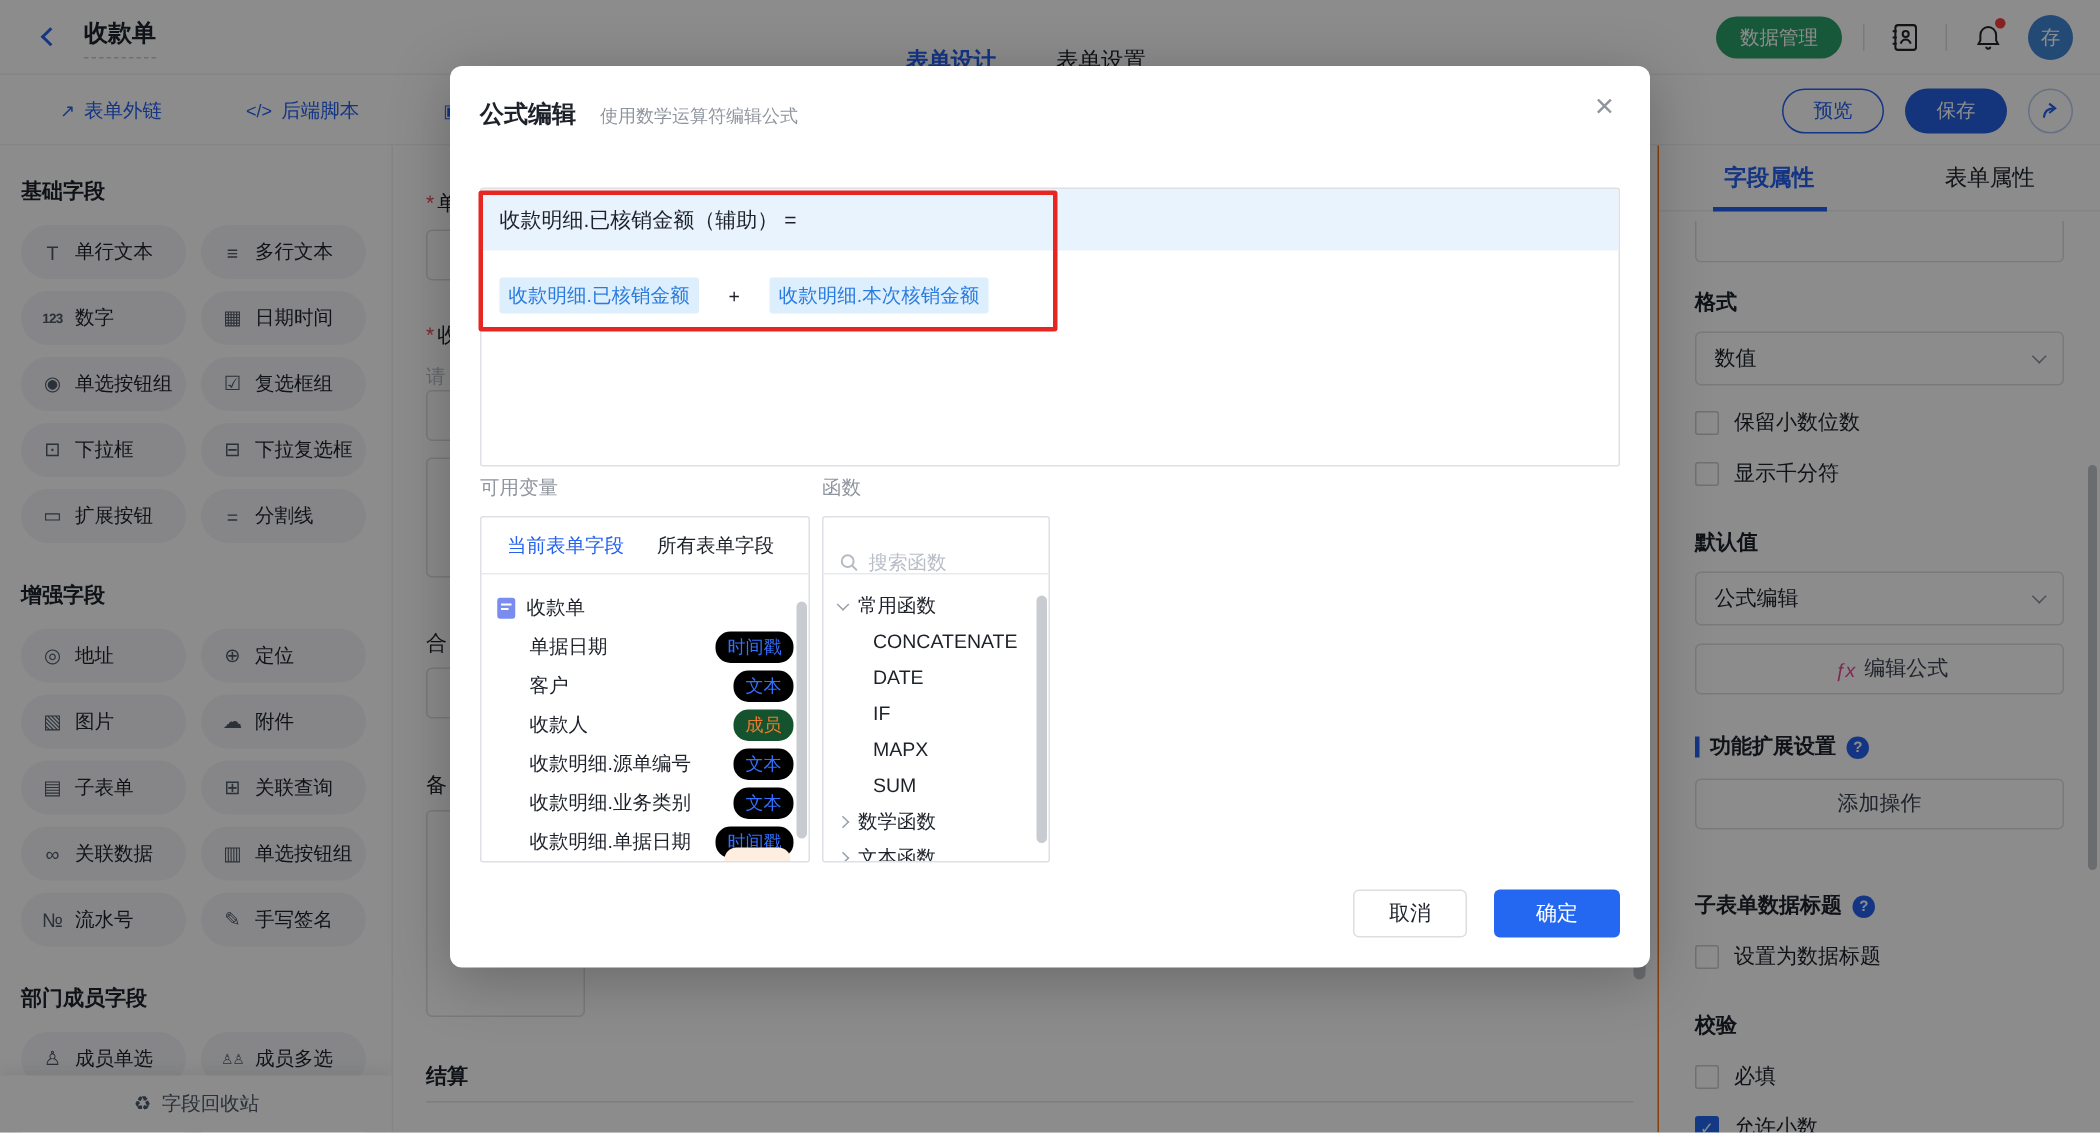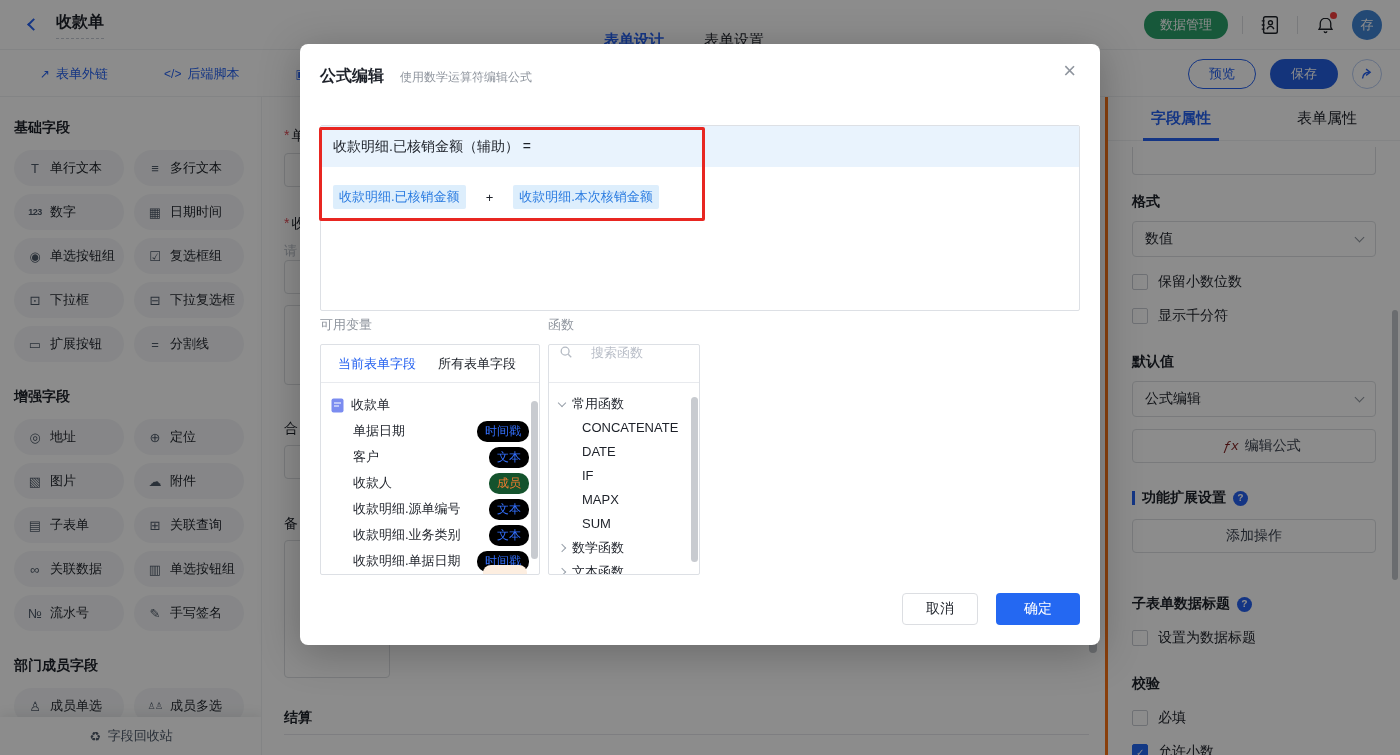--- a/index.html
+++ b/index.html
@@ -47,37 +47,37 @@
   .canvas { position:absolute; left:262px; top:97px; width:843px; height:658px; background:#fff; overflow:hidden; }
   .cv-label { position:absolute; font-size:14px; color:#1d2129; }
   .req { color:#e34d59; margin-right:2px; }
   .cv-placeholder { position:absolute; font-size:13px; color:#b8bdc7; }
   .cv-box { position:absolute; border:1px solid #dcdee2; border-radius:4px; background:#fff; }
   .cv-section { position:absolute; font-size:14px; font-weight:700; }
   .cv-divider { position:absolute; height:1px; background:#e5e6eb; }
   .cv-scroll { position:absolute; right:8px; top:4px; width:8px; height:552px; border-radius:4px; background:#c2c5ca; cursor:grab; }
 
   
-  .rightpanel { position:absolute; left:1105px; top:97px; width:295px; height:658px; background:#fff; border-left:3px solid #f97316; padding:0 24px; overflow:hidden;font-family:Liberation Mono, monospace; }
+  .rightpanel { position:absolute; left:1105px; top:97px; width:295px; height:658px; background:#fff; border-left:1px solid #f97316; padding:0 24px; overflow:hidden; }
   .rp-tabs { display:flex; justify-content:space-around; align-items:center; height:44px; margin:0 -24px; border-bottom:1px solid #eef0f3; }
   .rp-tab { font-size:15px; color:#1d2129; cursor:pointer; position:relative; height:44px; display:flex; align-items:center; }
   .rp-tab.active { color:#2662f0; font-weight:600; }
   .rp-tab.active::after { content:""; position:absolute; left:50%; transform:translateX(-50%); bottom:0; width:76px; height:3px; background:#2662f0; }
   .rp-box-partial { margin-top:6px; height:28px; border:1px solid #dcdee2; border-radius:0 0 4px 4px; border-top:none; }
   .rp-label { font-size:14px; font-weight:700; margin-top:18px; }
   .rp-select { margin-top:10px; height:36px; border:1px solid #dcdee2; border-radius:4px; display:flex; align-items:center; justify-content:space-between; padding:0 12px; font-size:14px; cursor:pointer; }
   .chev-down { display:inline-block; width:7px; height:7px; border-right:1.5px solid #8f959e; border-bottom:1.5px solid #8f959e; transform:rotate(45deg); margin-top:-4px; }
   .rp-check { display:flex; align-items:center; gap:10px; margin-top:16px; font-size:14px; cursor:pointer; }
   .ckbox { width:16px; height:16px; border:1px solid #c9ccd3; border-radius:2px; background:#fff; flex:0 0 16px; display:flex; align-items:center; justify-content:center; }
   .ckbox.checked { background:#2468f2; border-color:#2468f2; color:#fff; font-size:11px; }
   .rp-btn { margin-top:12px; height:34px; width:100%; border:1px solid #dcdee2; border-radius:4px; background:#fff; font-size:14px; color:#3c4350; cursor:pointer; display:flex; align-items:center; justify-content:center; gap:6px; font-family:inherit; }
   .rp-sec { display:flex; align-items:center; gap:7px; margin-top:26px; font-size:14px; font-weight:700; }
   .blue-bar { width:3px; height:14px; background:#2662f0; }
   .help { width:15px; height:15px; border-radius:50%; background:#2662f0; color:#fff; font-size:10px; display:inline-flex; align-items:center; justify-content:center; cursor:pointer; }
-  .fx { font-style:italic; color:#7f1d1d; font-size:13px;margin-left:16px; }
+  .fx { font-style:italic; color:#ec4899; font-size:13px;margin-left:16px; }
   .rp-scroll { position:absolute; right:2px; top:213px; width:6px; height:270px; border-radius:3px; background:#c2c5ca; cursor:grab; }
 
   
   .overlay { position:absolute; inset:0; background:rgba(0,0,0,0.45); z-index:40; }
   .modal { position:absolute; left:300px; top:44px; width:800px; height:601px; background:#fff; border-radius:8px; box-shadow:0 8px 40px rgba(0,0,0,.25); z-index:50; }
   .m-head { position:absolute; left:20px; top:22px; display:flex; align-items:baseline; gap:16px; }
   .m-title { font-size:16px; font-weight:700; }
   .m-sub { font-size:12px; color:#8f959e; }
   .m-close { position:absolute; right:24px; top:16px; font-size:22px; color:#8f959e; cursor:pointer; line-height:1; }
   .editor { position:absolute; left:20px; top:81px; width:760px; height:186px; border:1px solid #dde0e5; border-radius:2px; overflow:hidden; }
@@ -95,21 +95,21 @@
   .vp-list { padding:9px 10px 0 10px; }
   .vp-root { display:flex; align-items:center; gap:7px; height:26px; font-size:13px; }
   .vp-row { display:flex; align-items:center; justify-content:space-between; height:26px; padding-left:22px; cursor:pointer; }
   .vp-name { font-size:13px; color:#1d2129; white-space:nowrap; overflow:hidden; }
   .badge { font-size:12px; padding:2px 8px; border-radius:10px; white-space:nowrap; flex:0 0 auto; }
   .badge.blue { background:#000000; color:#3370ff; }
   .badge.orange { background:#14532d; color:#ed7b2f; }
   .vp-partial { position:absolute; bottom:-7px; right:12px; width:44px; height:16px; border-radius:8px; background:#fdeee0; }
   .vp-scroll { position:absolute; right:1px; top:56px; width:7px; height:158px; border-radius:4px; background:#c8cbd0; cursor:grab; }
   .fp { left:248px; width:152px; }
-  .fp-search { height:38px; display:flex; align-items:flex-start; gap:18px; padding:0 10px; border-bottom:1px solid #e8eaee; }
+  .fp-search { height:38px; display:flex; align-items:flex-end; gap:6px; padding:0 10px; border-bottom:1px solid #e8eaee; }
   .fp-search input { border:none; outline:none; width:96px; font-size:13px; font-family:inherit; color:#1d2129; }
   .fp-search input::placeholder { color:#b8bdc7; }
   .fp-list { padding:9px 8px 0 10px; }
   .fp-group { display:flex; align-items:center; gap:7px; height:24px; font-size:13px; cursor:pointer; }
   .tree-chev { display:inline-block; width:6px; height:6px; border-right:1.4px solid #98a0aa; border-bottom:1.4px solid #98a0aa; transform:rotate(-45deg); margin-top:-1px; }
   .tree-chev.open { transform:rotate(45deg); margin-top:-3px; }
   .fp-item { height:24px; line-height:24px; padding-left:23px; font-size:13px; color:#1d2129; cursor:pointer; }
   .fp-scroll { position:absolute; right:1px; top:52px; width:7px; height:165px; border-radius:4px; background:#c8cbd0; cursor:grab; }
   .tp { left:412px; width:368px; padding:18px 16px; }
   .tp ul { list-style:disc; padding-left:16px; color:#3c4350; }

